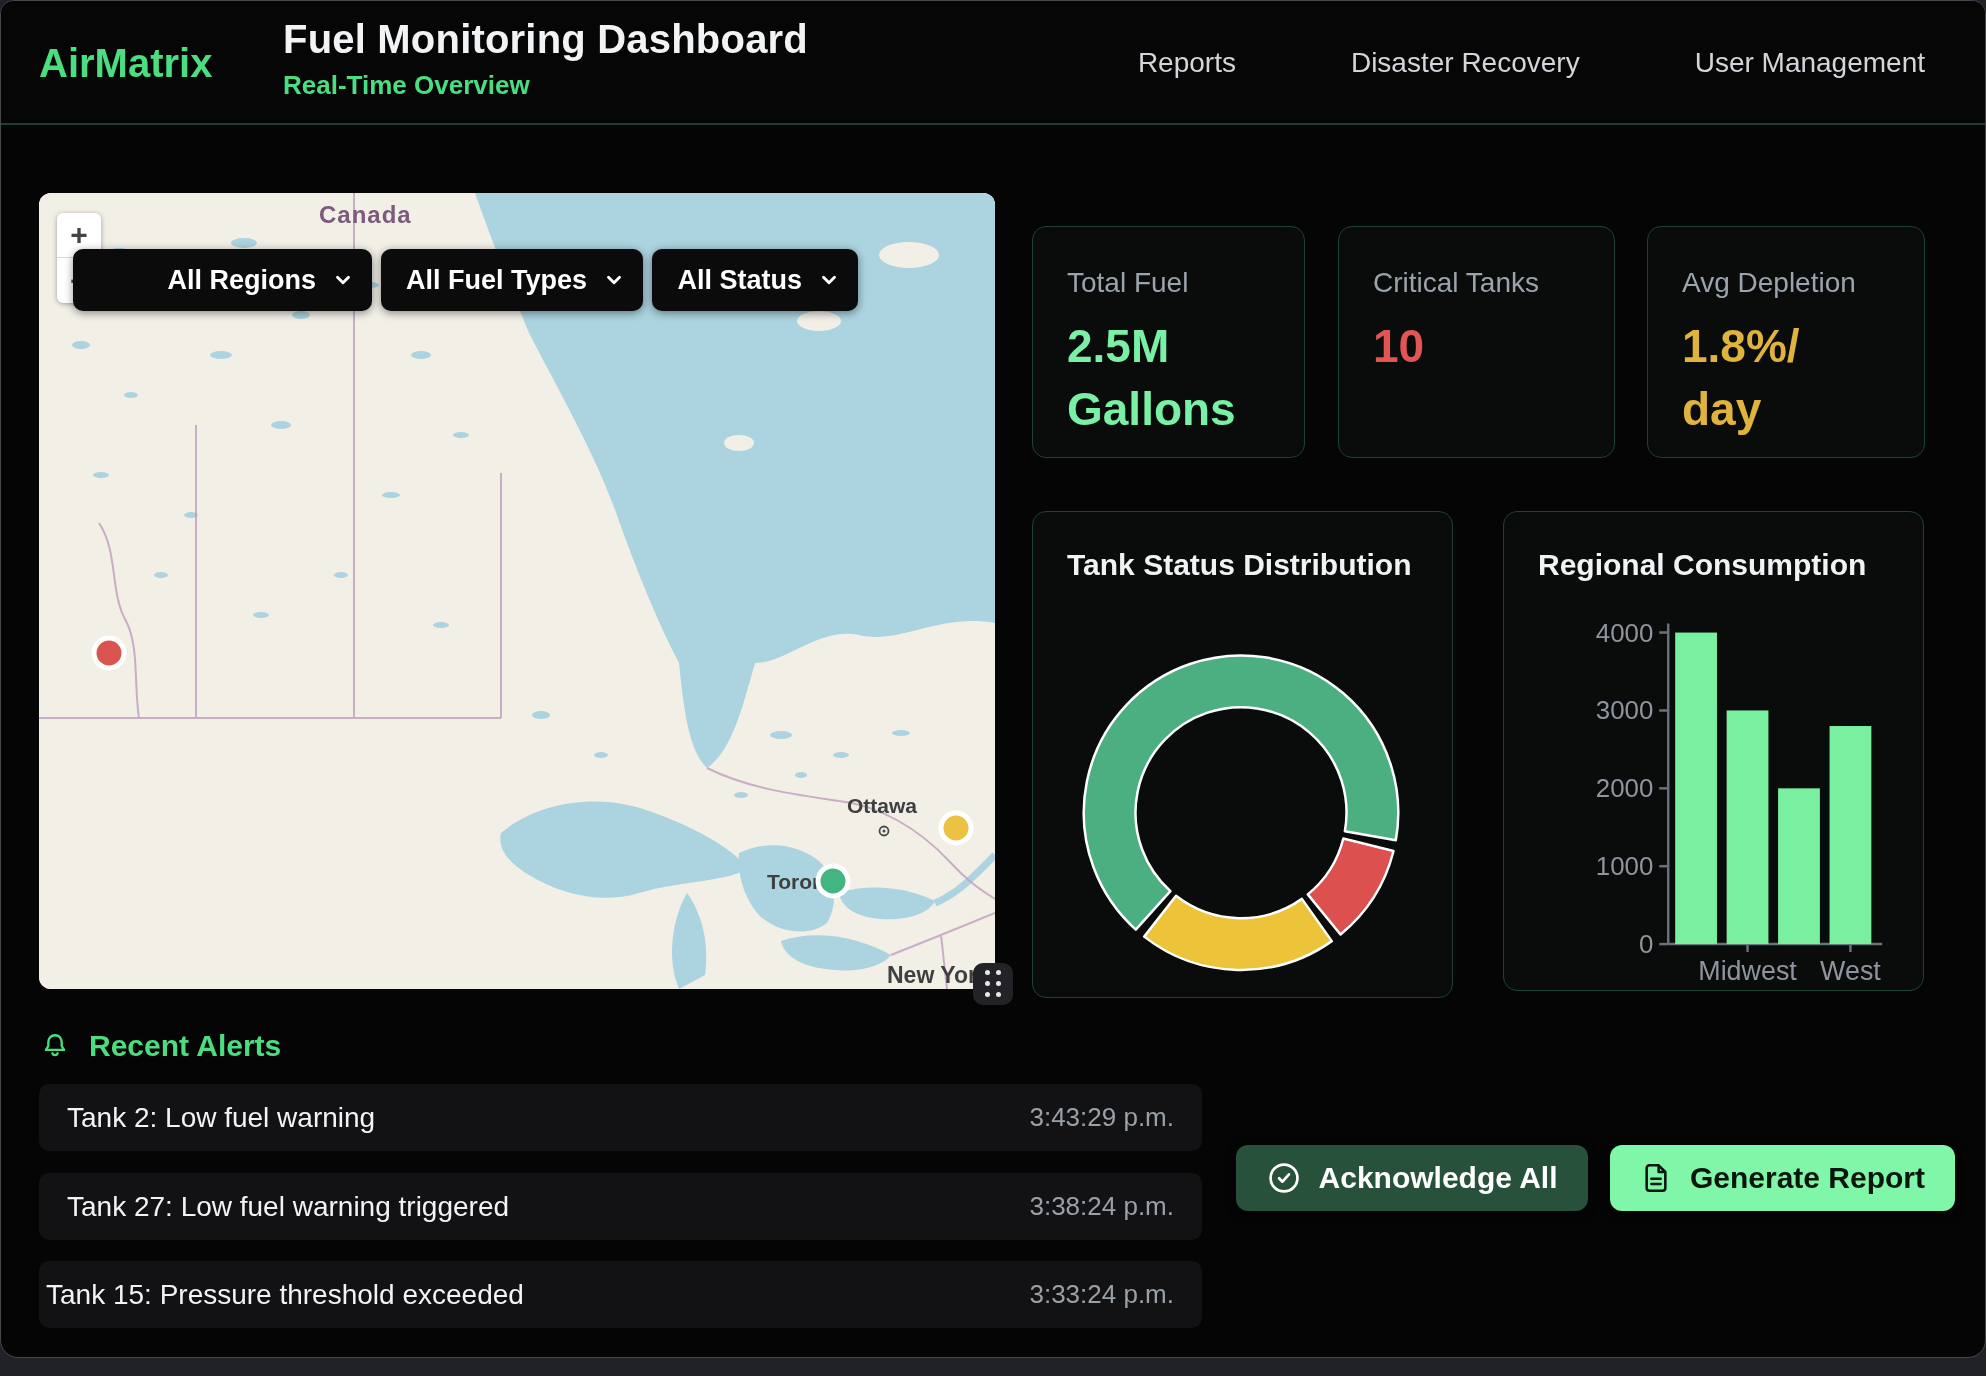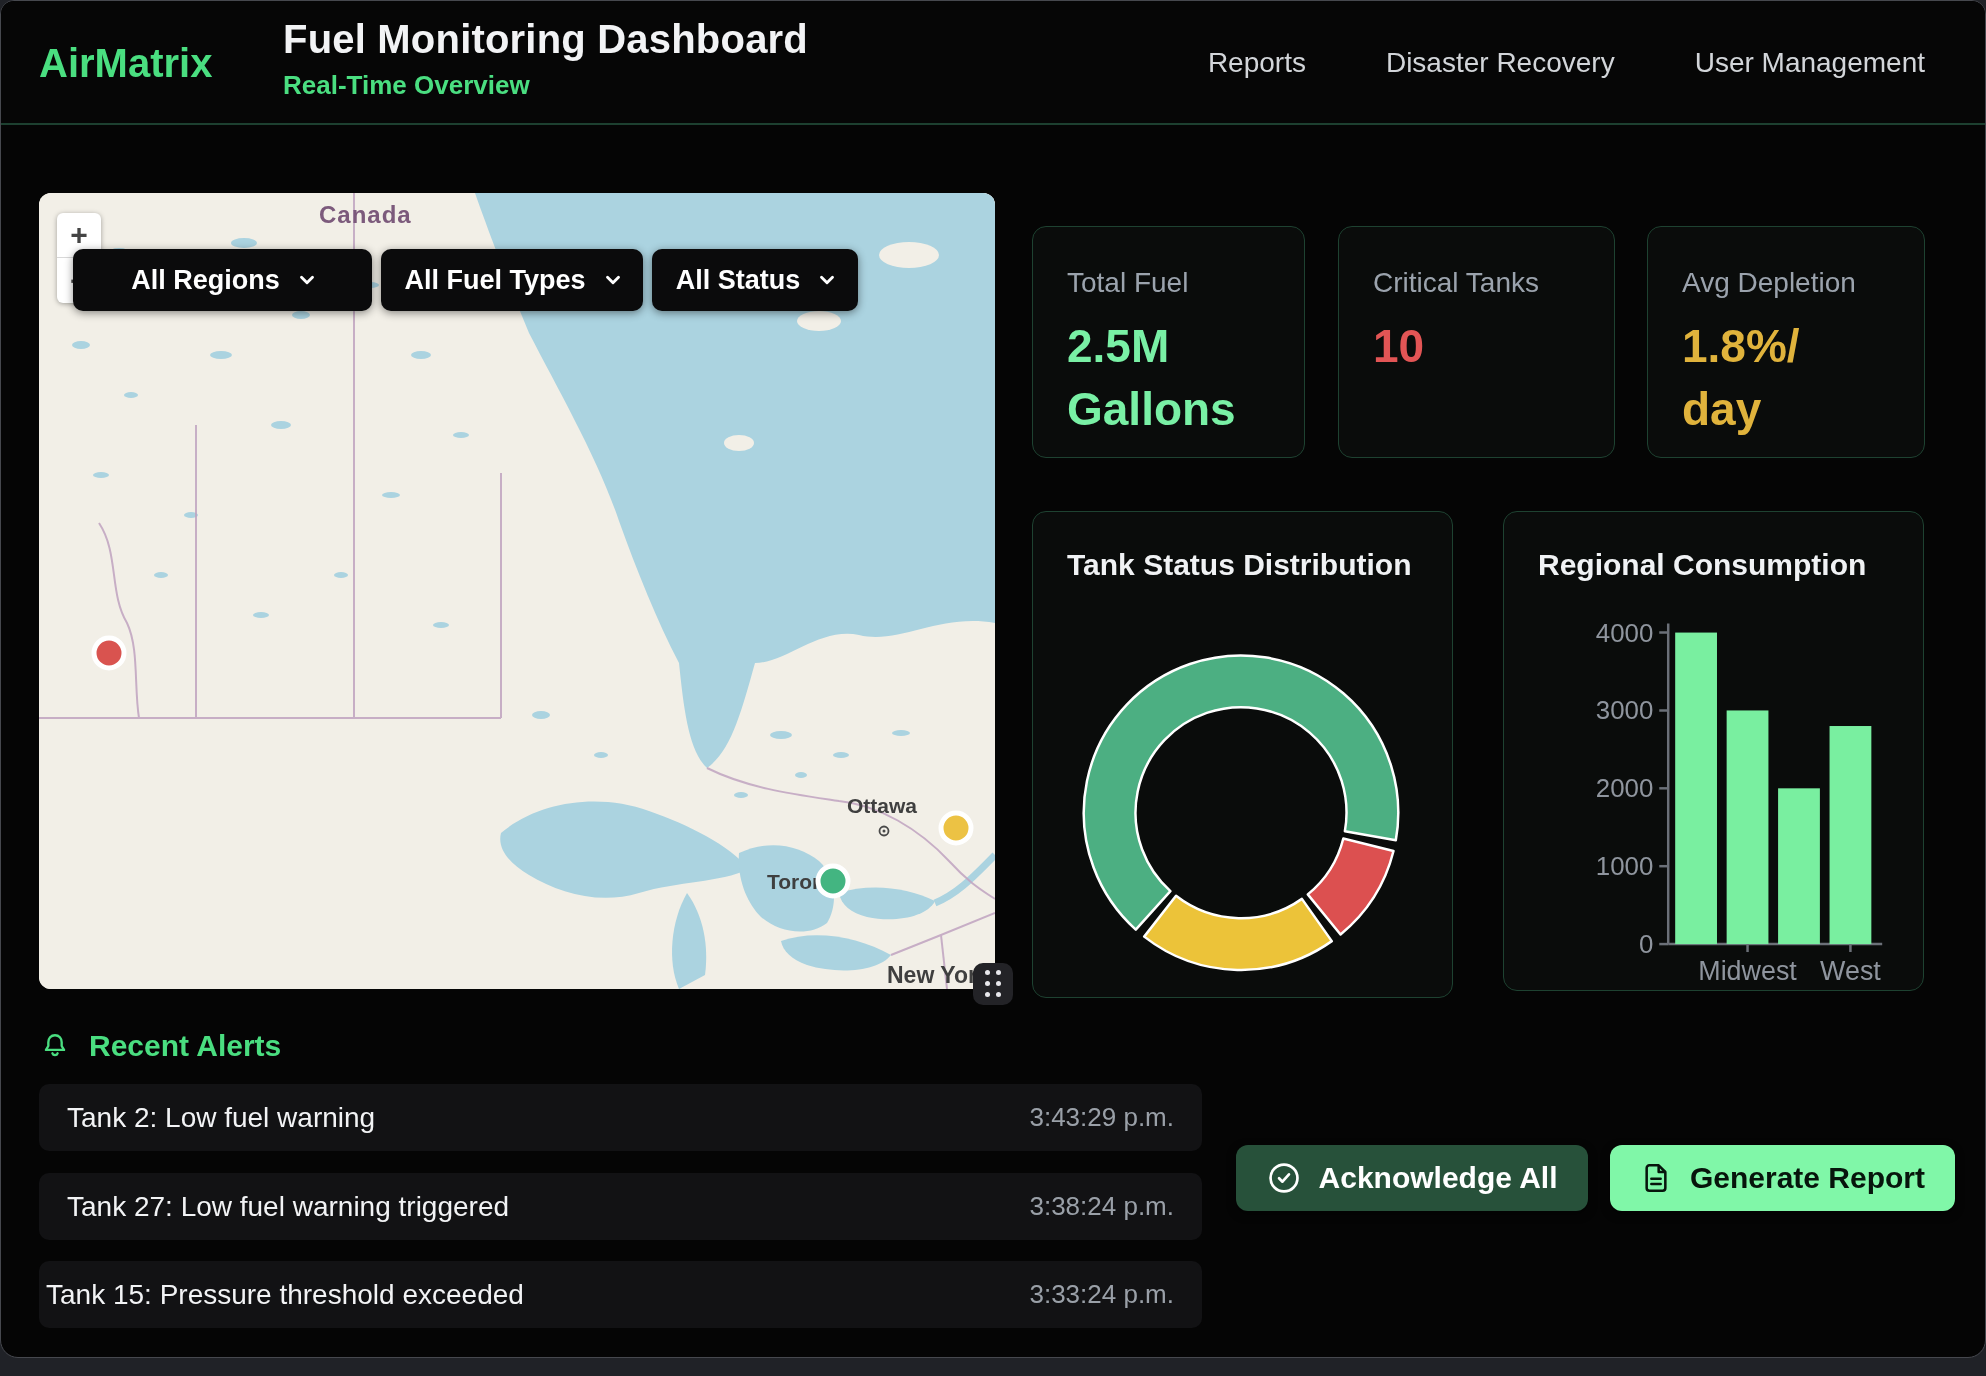--- a/index.html
+++ b/index.html
@@ -8,35 +8,35 @@
   #app { position:relative; width:1986px; height:1358px; background:#050505;
          border:1px solid #46484e; border-radius:14px 14px 18px 18px; overflow:hidden; }
 
   
   #header { position:absolute; left:0; top:0; width:100%; height:124px;
             background:#060606; border-bottom:2px solid #1d4030; }
   .logo { position:absolute; left:38px; top:40px; font-size:40px; font-weight:700; color:#4ade80; }
   .title-block { position:absolute; left:282px; top:16px; }
   .page-title { font-size:40px; font-weight:800; color:#f2f3f5; letter-spacing:.2px; }
   .page-subtitle { margin-top:8px; font-size:26px; font-weight:600; color:#4ade80; }
-  .nav { position:absolute; right:60px; top:0; height:124px; display:flex; align-items:center; gap:80px; }
+  .nav { position:absolute; right:60px; top:0; height:124px; display:flex; align-items:center; gap:115px; }
   .nav-item { font-size:28px; color:#d2d5d9; cursor:pointer; white-space:nowrap; }
 
   
   #map-wrap { position:absolute; left:38px; top:192px; width:956px; height:796px; }
   #map-card { position:absolute; inset:0; border-radius:12px; overflow:hidden; background:#f2efe7; }
   #map-svg { position:absolute; inset:0; }
   .zoom-ctl { position:absolute; left:18px; top:20px; width:44px; height:90px; background:#fff;
               border-radius:6px; box-shadow:0 1px 5px rgba(0,0,0,.35); z-index:2; overflow:hidden; }
   .zoom-btn { width:100%; height:45px; display:flex; align-items:center; justify-content:center;
               font-size:30px; font-weight:700; color:#444; cursor:pointer; }
   .zoom-btn:first-child { border-bottom:1px solid #d8d8d8; }
   .filters { position:absolute; left:34px; top:56px; display:flex; gap:9px; z-index:5; }
   .filter { height:62px; background:#0b0b0c; border-radius:10px; color:#fff; display:flex;
-            align-items:center; justify-content:center; padding:0 18px 0 22px;
+            align-items:center; justify-content:flex-end; padding:0 18px 0 22px;
             font-size:27px; font-weight:700; box-shadow:0 2px 8px rgba(0,0,0,.45); cursor:pointer; }
   .filter svg { margin-left:16px; flex:0 0 auto; }
   .f-regions { width:299px; } .f-fuel { width:262px; } .f-status { width:206px; }
   #resize-handle { position:absolute; right:-18px; bottom:-16px; width:40px; height:42px;
                    background:#232327; border-radius:10px; z-index:6; display:grid;
                    grid-template-columns:repeat(2,6px); grid-template-rows:repeat(3,6px);
                    gap:5px; place-content:center; cursor:grab; }
   #resize-handle i { width:5px; height:5px; border-radius:50%; background:#e8e8ec; }
 
   

